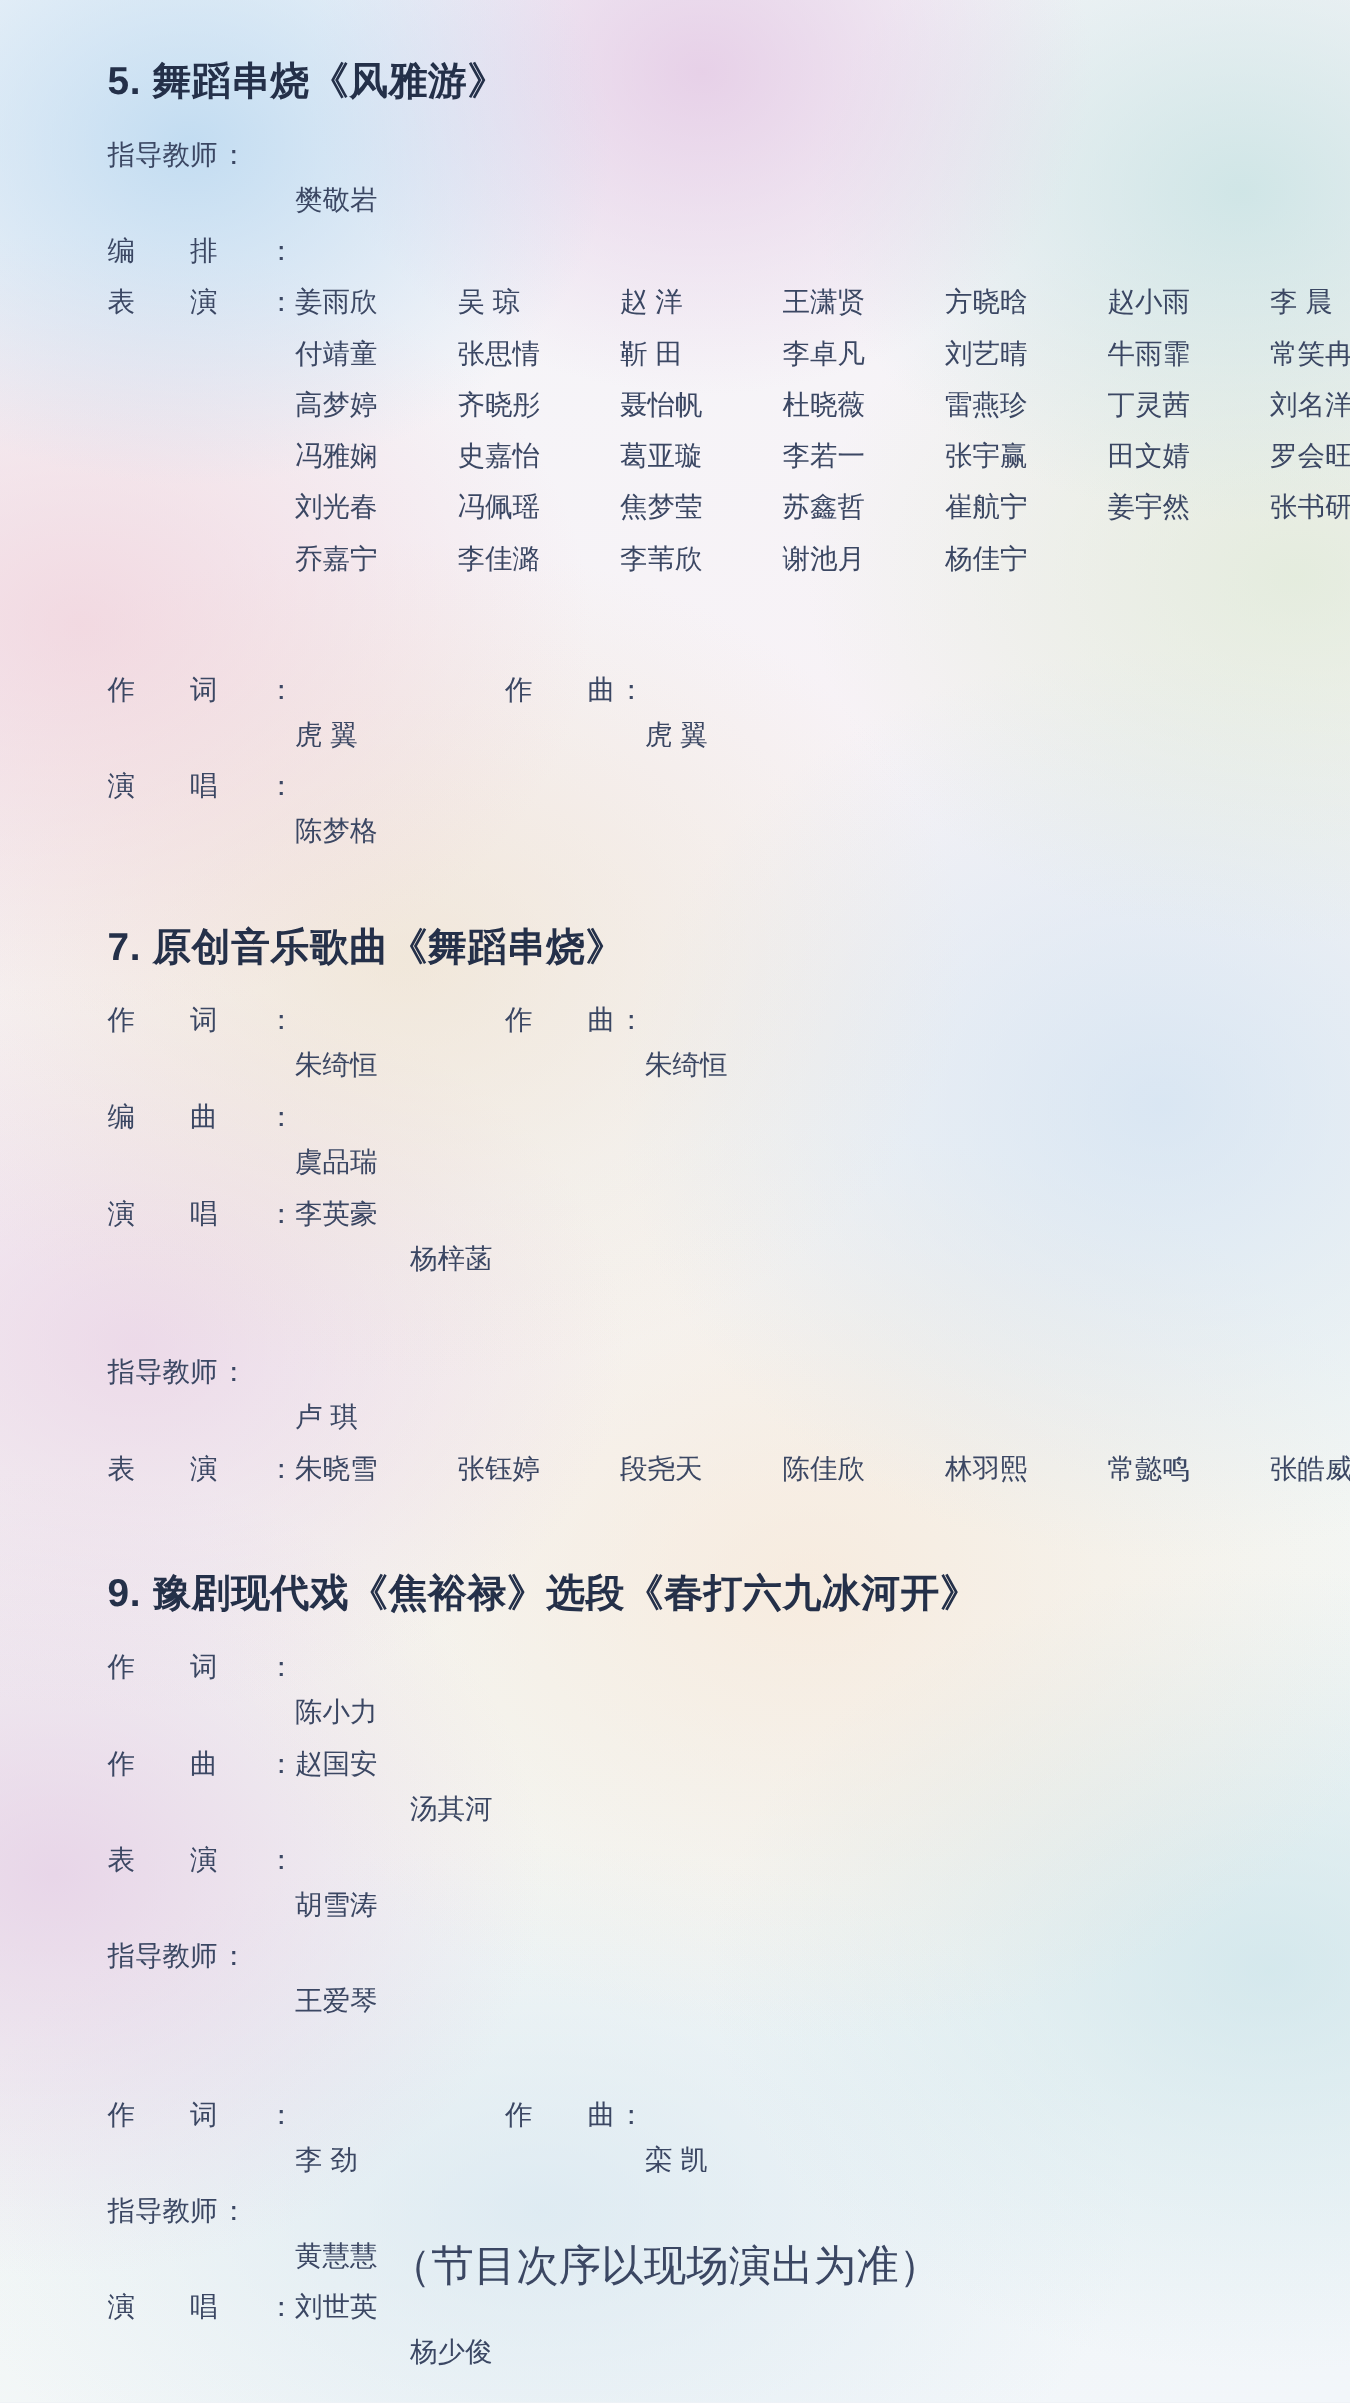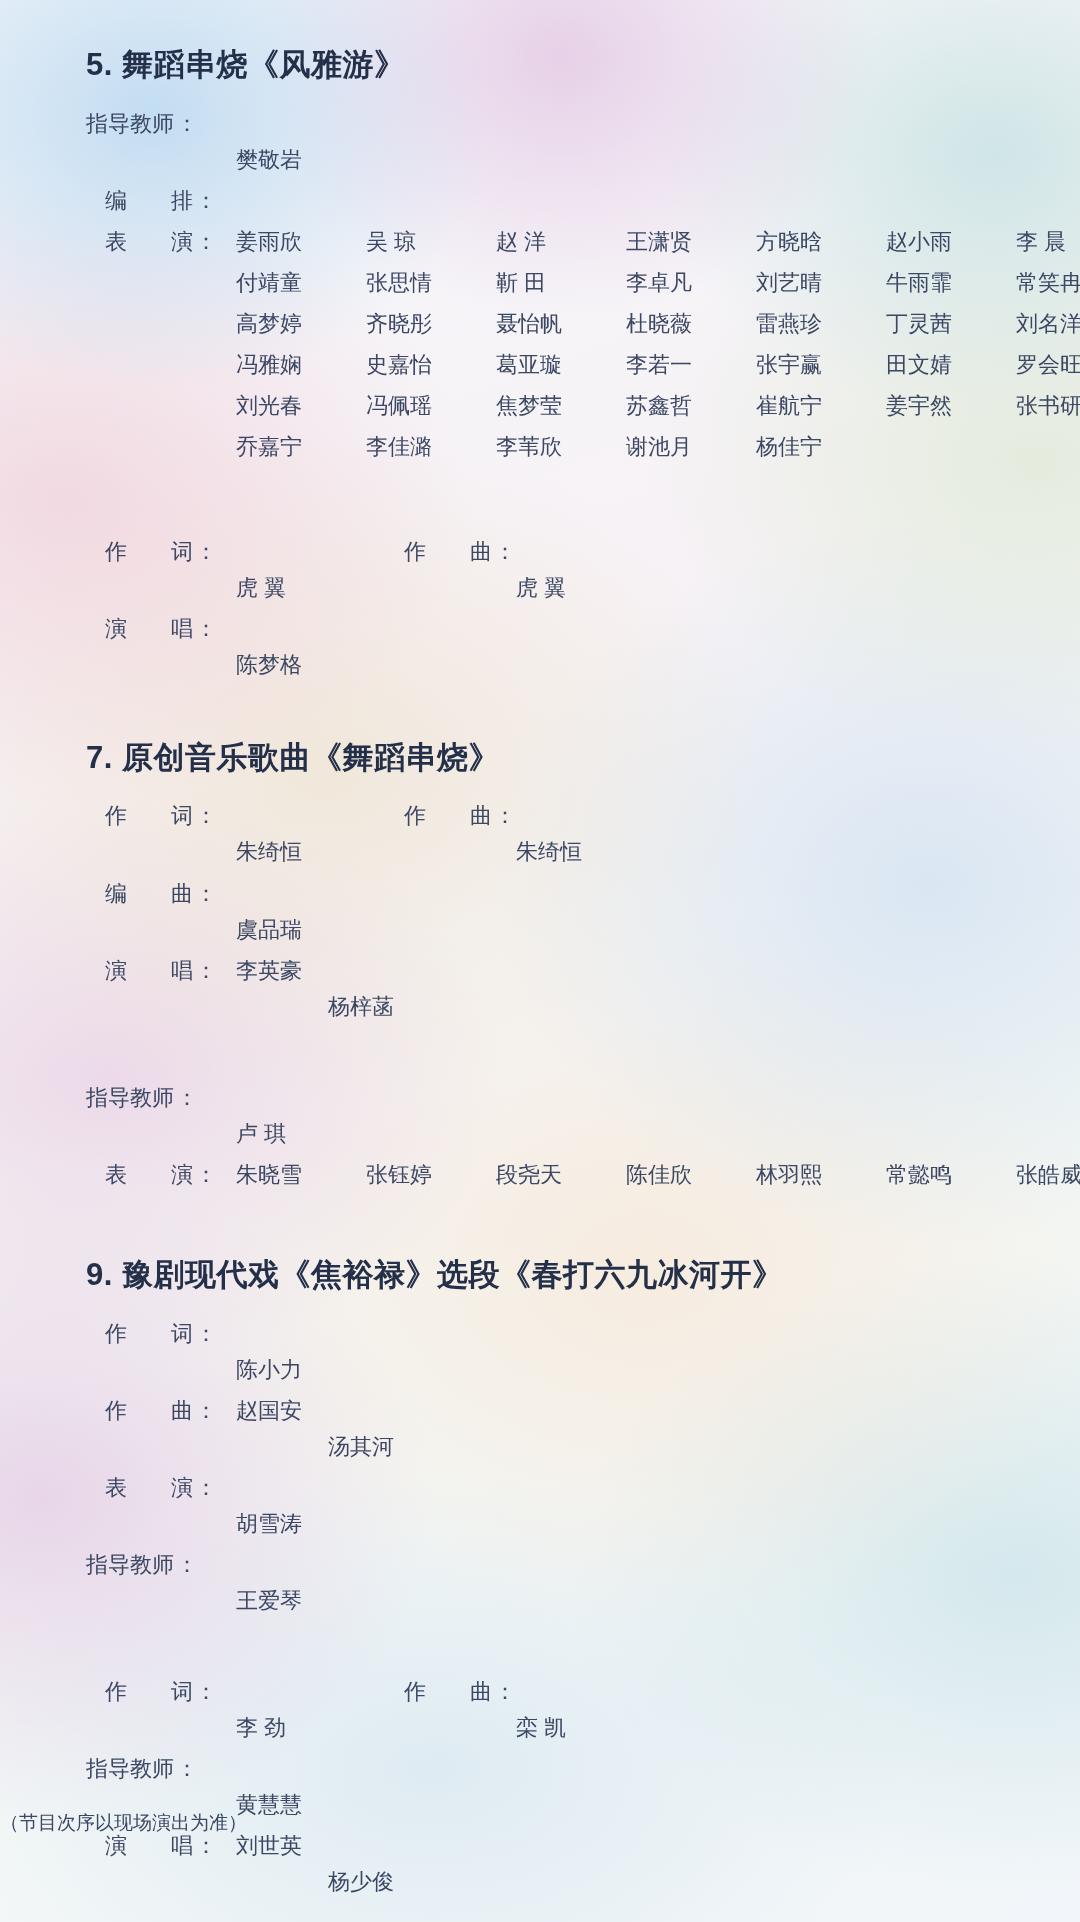--- a/index.html
+++ b/index.html
@@ -62,21 +62,21 @@
   .credit-row {
     display: flex;
     align-items: flex-start;
     margin-bottom: 7px;
     white-space: nowrap;
   }
   .credit-label {
     width: 150px;
     flex: 0 0 150px;
     display: inline-flex;
-    justify-content: center;
+    justify-content: space-between;
     letter-spacing: 0;
   }
   .credit-label.tight {
     justify-content: flex-start;
   }
   .credit-label .colon { margin-left: 2px; }
   .credit-values {
     display: flex;
     flex-wrap: nowrap;
   }
@@ -100,21 +100,22 @@
     display: inline-flex;
     align-items: flex-start;
   }
   .pair .credit-label { width: auto; flex: 0 0 auto; }
   .compose-gap { margin-left: 56px; }
   .footer-note {
     position: absolute;
     left: 0;
     right: 0;
     bottom: 86px;
-    font-size: 19px;
+    text-align: center;
+    font-size: 34px;
     color: #3b4763;
     font-family: Liberation Sans, sans-serif;
   }
   .dance-grid .credit-values {
     display: block;
   }
   .grid-row {
     display: flex;
     margin-bottom: 7px;
   }

